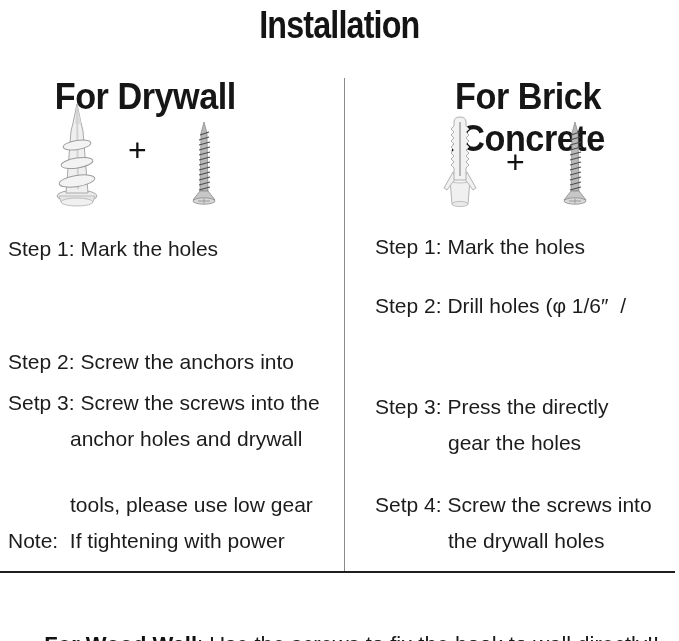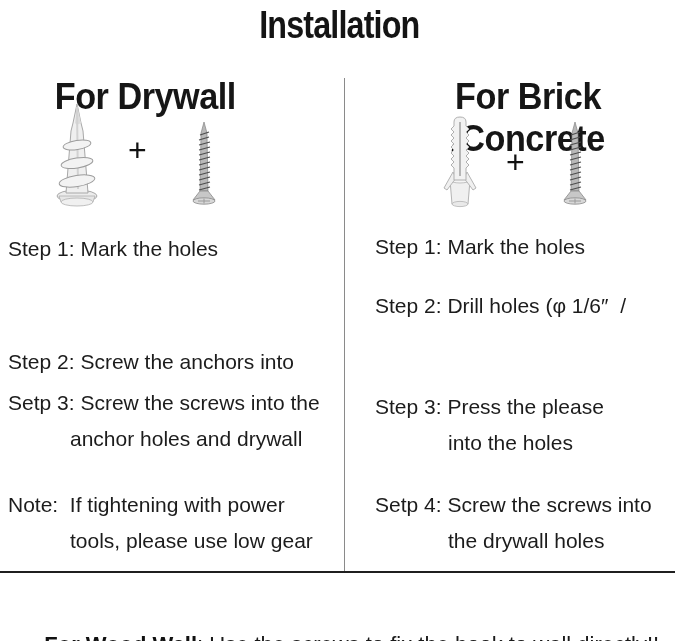--- a/index.html
+++ b/index.html
@@ -171,35 +171,35 @@
       <span class="step-line line1">Step 1: Mark the holes</span>
     </div>
     <div class="step l-s2">
       <span class="step-line line1">Step 2: Screw the anchors into</span>
     </div>
     <div class="step l-s3">
       <span class="step-line line1">Setp 3: Screw the screws into the</span>
       <span class="step-line line2">anchor holes and drywall</span>
     </div>
     <div class="step l-s4">
+      <span class="step-line line2">tools, please use low gear</span>
       <span class="step-line line1">Note:  If tightening with power</span>
-      <span class="step-line line2">tools, please use low gear</span>
     </div>
   </div>
 
   <div class="col-right">
     <div class="step r-s1">
       <span class="step-line line1">Step 1: Mark the holes</span>
     </div>
     <div class="step r-s2">
       <span class="step-line line1">Step 2: Drill holes (φ 1/6″  /</span>
     </div>
     <div class="step r-s3">
-      <span class="step-line line1">Step 3: Press the please</span>
-      <span class="step-line line2">into the holes</span>
+      <span class="step-line line1">Step 3: Press the directly</span>
+      <span class="step-line line2">gear the holes</span>
     </div>
     <div class="step r-s4">
       <span class="step-line line1">Setp 4: Screw the screws into</span>
       <span class="step-line line2">the drywall holes</span>
     </div>
   </div>
 
   <div class="footer">
     <span class="bold">For Wood Wall</span><span>: Use the screws to fix the hook to wall directly!!</span>
   </div>

